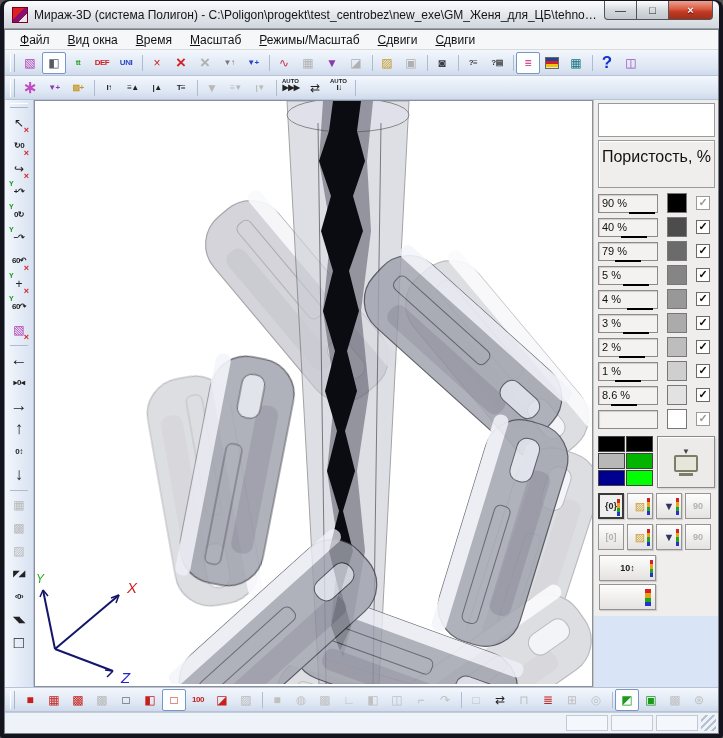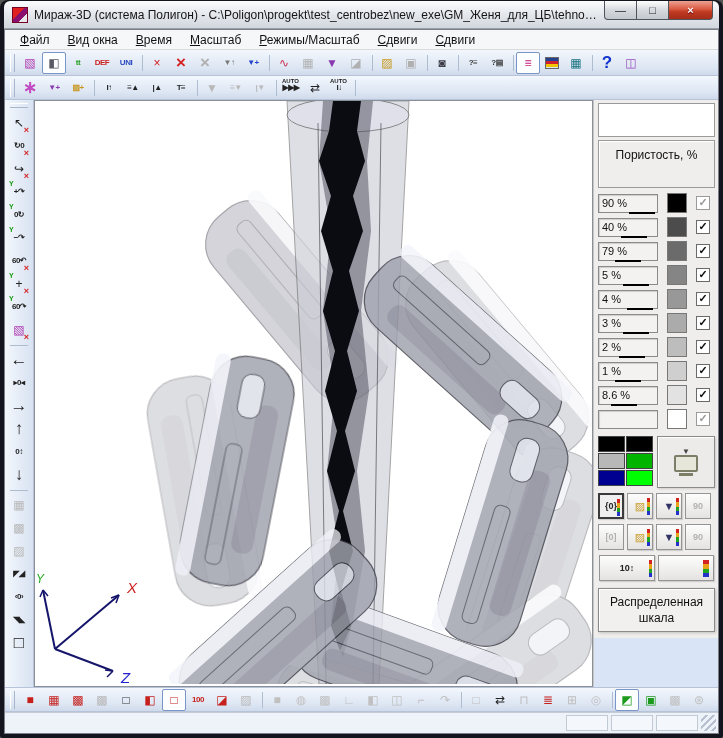--- a/index.html
+++ b/index.html
@@ -53,21 +53,21 @@
   .ltoolbar .tbtn[data-state="sep"]{width:24px;height:7px;}
   .ltoolbar .tbtn[data-state="sep"]::before{left:2px;right:2px;top:3px;bottom:auto;width:auto;height:1px;}
   .lhandle{width:18px;height:5px;margin:2px 0 3px;border-top:1px solid #fff;border-bottom:1px solid #a8b6cc;}
   .viewport{flex:1;background:#ffffff;border:1px solid #8a8f98;position:relative;overflow:hidden;}
   .viewport svg{display:block;}
   
   .rpanel{width:125px;flex:0 0 125px;background:#efeeed;border-left:1px solid #c6c6c6;
           padding:3px 3px 0 4px;display:flex;flex-direction:column;gap:3px;font-size:11px;color:#111;}
   .rp-white{height:34px;background:#fff;border:1px solid #9a9a9a;flex:0 0 auto;}
   .rp-title{height:48px;flex:0 0 auto;border:1px solid #9a9a9a;box-shadow:inset 1px 1px 0 #fff;
-            text-align:center;padding-top:7px;font-size:12px;}
+            text-align:center;padding-top:7px;font-size:16px;}
   .srow{display:flex;align-items:center;gap:9px;height:24px;flex:0 0 24px;}
   .sval{width:60px;height:19px;background:#f3f2f0;border:1px solid #8a8a8a;position:relative;
         font-size:11px;padding:2px 3px;box-shadow:inset 1px 1px 1px #00000026;}
   .sslider{position:absolute;bottom:-2px;height:2px;background:#000;}
   .sswatch{width:20px;height:20px;border:1px solid #777;flex:0 0 20px;}
   .scheck{width:14px;height:14px;flex:0 0 14px;background:#fff;border:1px solid #6a6a6a;
           font-size:11px;line-height:11px;text-align:center;font-weight:bold;color:#111;}
   .scheck[data-state="dim"]{color:#9c9c9c;border-color:#9a9a9a;}
   .palrow{display:flex;gap:4px;align-items:stretch;flex:0 0 auto;margin-top:2px;}
   .pal{display:grid;grid-template-columns:repeat(2,27px);grid-auto-rows:16px;gap:1px;align-content:start;}
@@ -82,21 +82,21 @@
   .sbtn{width:26px;height:26px;border:1px solid #949494;background:linear-gradient(#fdfdfd,#e4e3e1);
         display:flex;align-items:center;justify-content:center;position:relative;font-size:11px;color:#333;
         box-shadow:1px 1px 1px #0002;}
   .sbtn[data-state="pressed"]{border:2px solid #3a3a3a;background:#efefef;}
   .sbtn[data-state="disabled"]{color:#b2b2b2;box-shadow:none;}
   .sbtn[data-small="1"]{font-size:9px;font-weight:bold;}
   .sbtn:not([data-state="disabled"])::after{content:"";position:absolute;right:2px;top:4px;width:3px;height:17px;
         background:linear-gradient(#d42222 0 25%,#e8a21a 25% 50%,#1fa51f 50% 75%,#2233cc 75% 100%);}
   .sbtn.wide{width:57px;}
   .sbtn[data-stripes="1"]::after{width:6px;right:4px;}
-  .sgrid.row3{justify-content:space-between;padding:0 1px;}
+  .sgrid.row3{justify-content:space-between;padding:0 1px;flex-direction:column;}
   .distbtn{height:44px;flex:0 0 44px;margin-top:4px;border:1px solid #8a8a8a;background:#f1f0ee;
            box-shadow:inset 1px 1px 0 #fff,1px 1px 3px #0003;font-size:12px;text-align:center;
            padding-top:5px;line-height:16px;}
   .rp-fill{flex:1;background:#d9e5f6;margin:3px -3px 0 -4px;}
   
   .btoolbar{height:25px;flex:0 0 25px;border-top:1px solid #b6c3d8;}
   .status{height:21px;flex:0 0 21px;background:#eef2f9;border-top:1px solid #c4ccd8;
           display:flex;gap:3px;padding:2px 2px 2px 4px;}
   .scell{border:1px solid #c2cad6;background:#f4f7fc;}
   .scell.grow{flex:1;border-color:transparent;background:transparent;}
@@ -716,21 +716,20 @@
           </div>
         <div class="sgrid row3">
 
         <div class="sbtn wide" data-small="1" title="scale-levels-10-button">
             <span class="glyph" style="color: rgb(34, 34, 34);">10↕</span>
           </div>
             <div class="sbtn wide" data-stripes="1" title="scale-rainbow-button">
             <span class="glyph" style="color: rgb(34, 34, 34);"></span>
           </div>
           </div>
-        <div class="distbtn">Распределенная шкала</div>
         <div class="rp-fill"></div>
       </div>
     </div>
 
     <div class="toolbar btoolbar">
       <div class="thandle"></div>
       <div style="display:flex">
 
       <div class="tbtn" title="cube-solid-red-button">
           <span class="glyph" style="color: rgb(197, 32, 28);">■</span>

